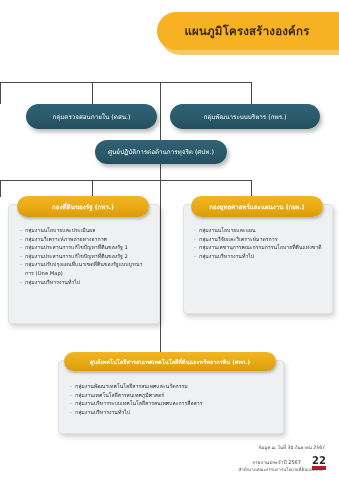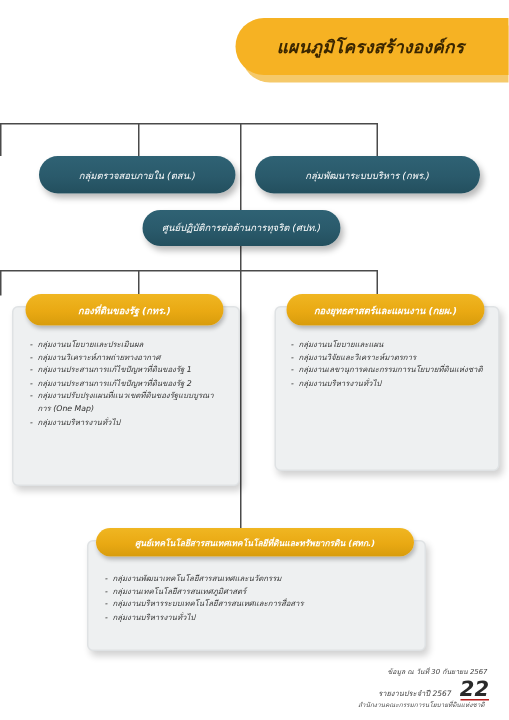--- a/index.html
+++ b/index.html
@@ -2,21 +2,21 @@
 <html><head>
 <meta charset="utf-8">
 <style>
   html,body{margin:0;padding:0;}
   body{
     width:339px;height:480px;
     background:#ffffff;
     font-family:"DejaVu Sans","Liberation Sans",sans-serif;
     position:relative;overflow:hidden;
   }
-  .page{position:absolute;inset:0;font-style:italic;}
+  .page{position:absolute;inset:0;}
 
   
   .header-shadow{
     position:absolute;left:161px;top:17px;width:182px;height:38px;
     background:#f5c96a;border-radius:19px 0 0 19px;
   }
   .header-banner{
     position:absolute;left:157px;top:12px;width:186px;height:38px;
     background:#f6b223;border-radius:19px 0 0 19px;
     display:flex;align-items:center;justify-content:center;
@@ -68,22 +68,22 @@
   .foot-date{
     position:absolute;right:14px;top:444px;
     font-size:4.6px;color:#3d3d3d;text-align:right;white-space:nowrap;
   }
   .foot-report{
     position:absolute;right:38px;top:458px;
     font-size:5px;color:#3d3d3d;text-align:right;white-space:nowrap;
   }
   .foot-page{
     position:absolute;right:13px;top:455px;
-    font-size:14px;font-weight:bold;color:#2a2a2a;
-    border-bottom:1px solid #b91c1c;line-height:11px;
+    font-size:10px;font-weight:bold;color:#2a2a2a;
+    border-bottom:4px solid #b91c1c;line-height:11px;
   }
   .foot-org{
     position:absolute;right:16px;top:466px;
     font-size:4.3px;color:#4a4a4a;text-align:right;white-space:nowrap;
   }
 </style>
 </head>
 <body>
 
 <div class="page">

